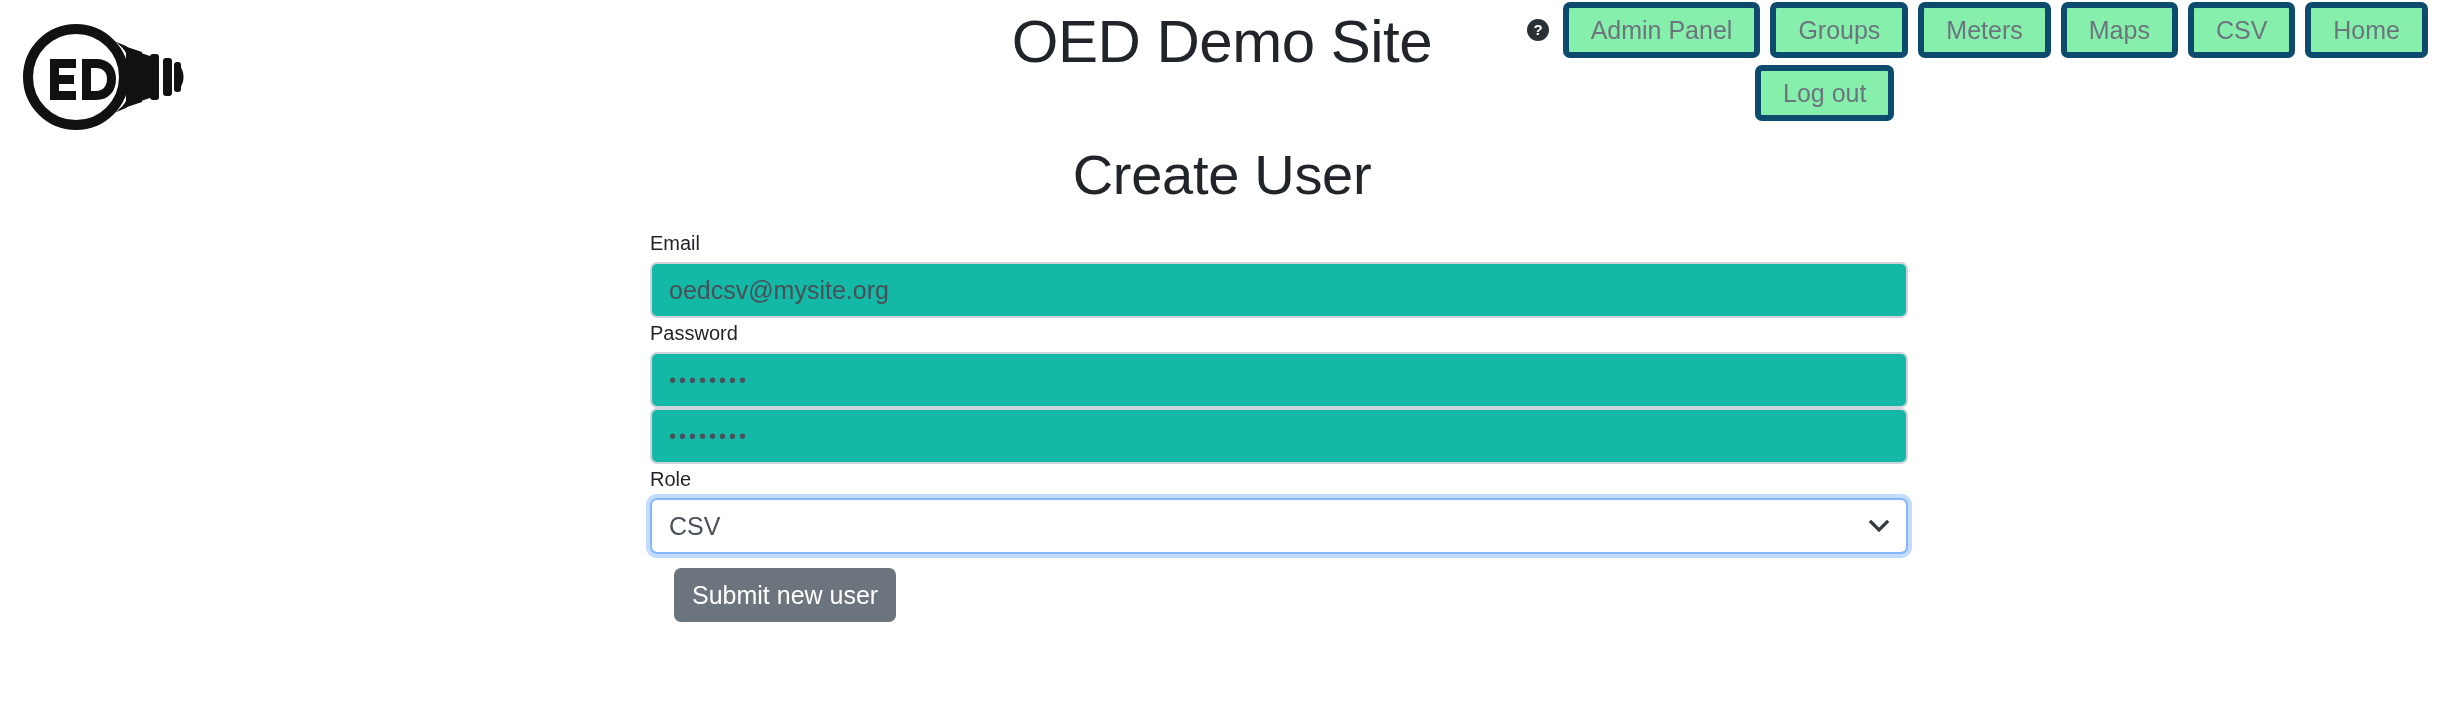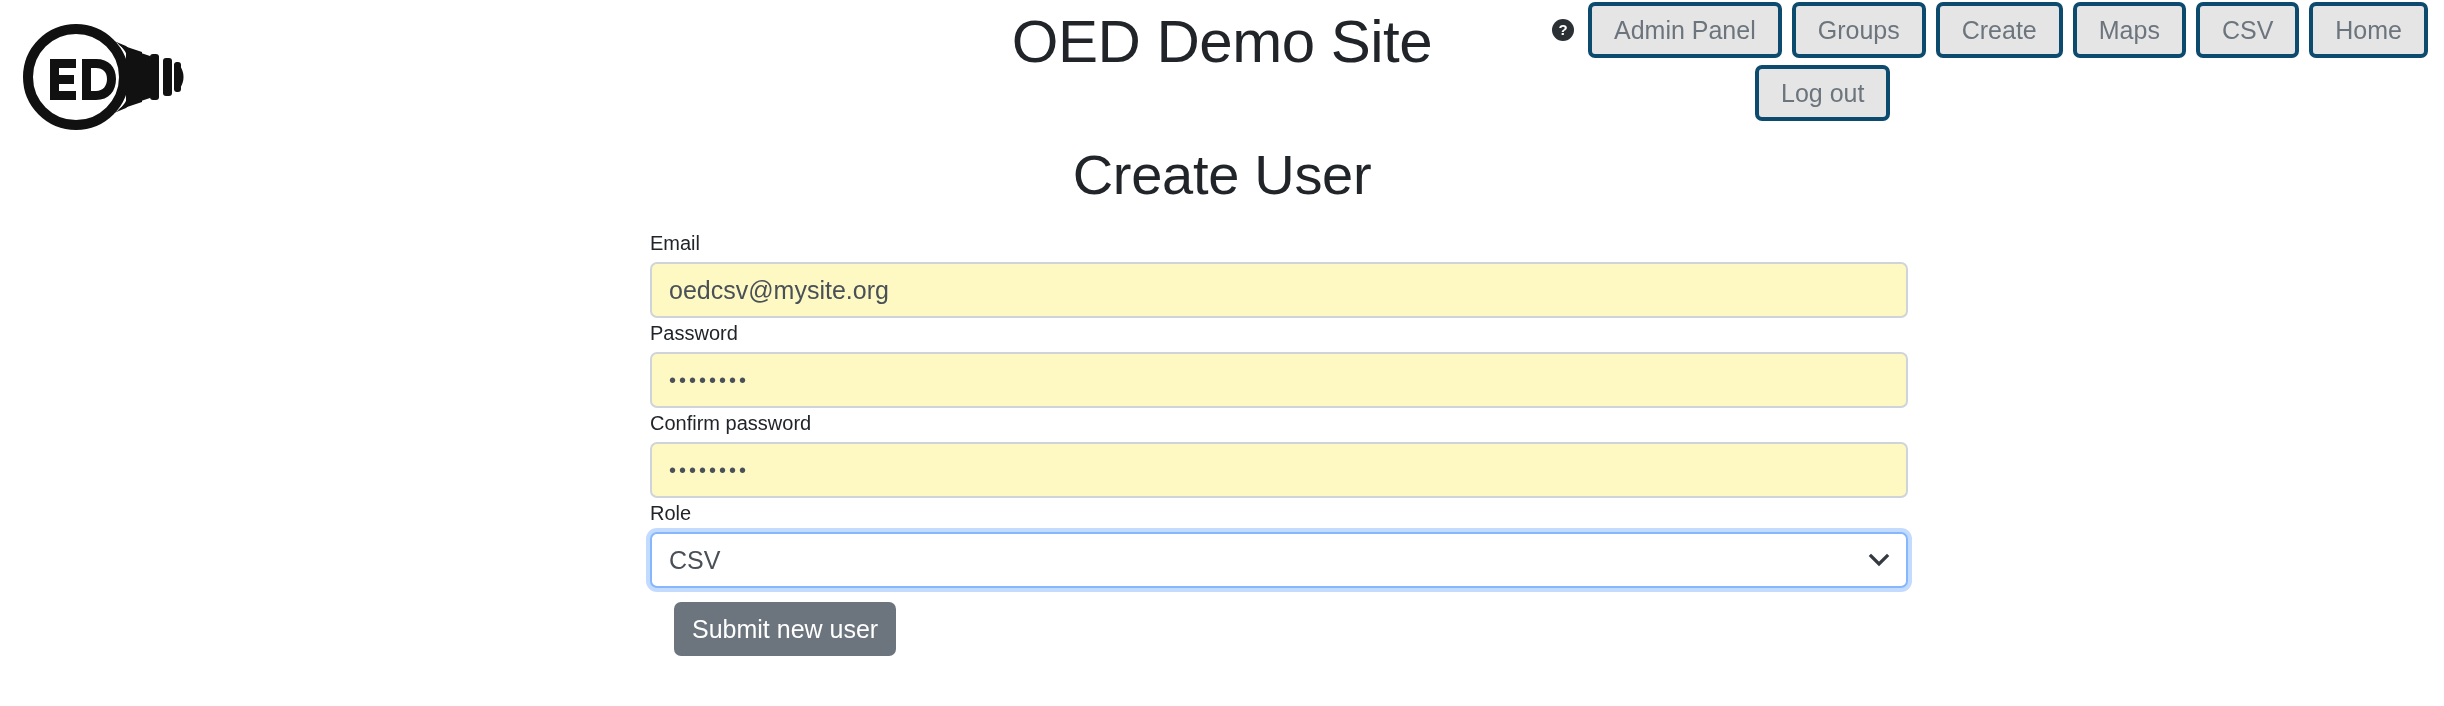--- a/index.html
+++ b/index.html
@@ -80,23 +80,23 @@
   }
   .help-icon svg { display: block; width: 24px; height: 24px; }
 
   .nav-btn {
     display: inline-flex;
     align-items: center;
     justify-content: center;
     box-sizing: border-box;
     height: 56px;
     padding: 0 22px;
-    border: 4px solid #0c4a6e;
-    border-radius: 7px;
-    background: #e5e5e5;
+    border: 6px solid #0c4a6e;
+    border-radius: 7px;
+    background: #86efac;
     color: #6c757d;
     font-size: 25px;
     line-height: 1;
     font-family: "Liberation Sans", sans-serif;
     white-space: nowrap;
     cursor: pointer;
   }
   .logout-wrap {
     width: 100%;
     display: flex;
@@ -139,21 +139,21 @@
   .spacer-label { }
 
   .text-input {
     box-sizing: border-box;
     display: block;
     width: 1258px;
     height: 56px;
     padding: 0 17px;
     border: 2px solid #ced4da;
     border-radius: 7px;
-    background: #fef9c3;
+    background: #14b8a6;
     color: #495057;
     font-size: 25px;
     line-height: 52px;
     font-family: "Liberation Sans", sans-serif;
     outline: none;
   }
   .pw-dots {
     letter-spacing: 3px;
     font-size: 20px;
     color: #495057;
@@ -239,21 +239,21 @@
   <div class="nav-area">
     <div class="nav-row">
       <span class="help-icon">
         <svg viewBox="0 0 24 24" xmlns="http://www.w3.org/2000/svg" aria-hidden="true">
           <circle cx="12" cy="12" r="11" fill="#2b3035"></circle>
           <text x="12" y="17.2" text-anchor="middle" font-family="Liberation Sans, sans-serif" font-size="15" font-weight="bold" fill="#ffffff">?</text>
         </svg>
       </span>
       <button class="nav-btn">Admin Panel</button>
       <button class="nav-btn">Groups</button>
-      <button class="nav-btn">Create</button>
+      <button class="nav-btn">Meters</button>
       <button class="nav-btn">Maps</button>
       <button class="nav-btn">CSV</button>
       <button class="nav-btn">Home</button>
     </div>
     <div class="nav-row second">
       <div class="logout-wrap">
         <button class="nav-btn">Log out</button>
       </div>
     </div>
   </div>
@@ -268,21 +268,20 @@
     <label class="field-label">Email</label>
     <input class="text-input" type="text" value="oedcsv@mysite.org" style="">
   </div>
 
   <div class="form-group">
     <label class="field-label spacer-label">Password</label>
     <input class="text-input pw-dots" type="text" value="••••••••" style="">
   </div>
 
   <div class="form-group">
-    <label class="field-label spacer-label">Confirm password</label>
     <input class="text-input pw-dots" type="text" value="••••••••" style="">
   </div>
 
   <div class="form-group">
     <label class="field-label spacer-label">Role</label>
     <div class="select-wrap">
       <span class="select-value">CSV</span>
       <span class="select-chevron">
         <svg viewBox="0 0 22 22" xmlns="http://www.w3.org/2000/svg" aria-hidden="true">
           <path d="M3 7 L11 15 L19 7" fill="none" stroke="#343a40" stroke-width="3.2" stroke-linecap="square"></path>

